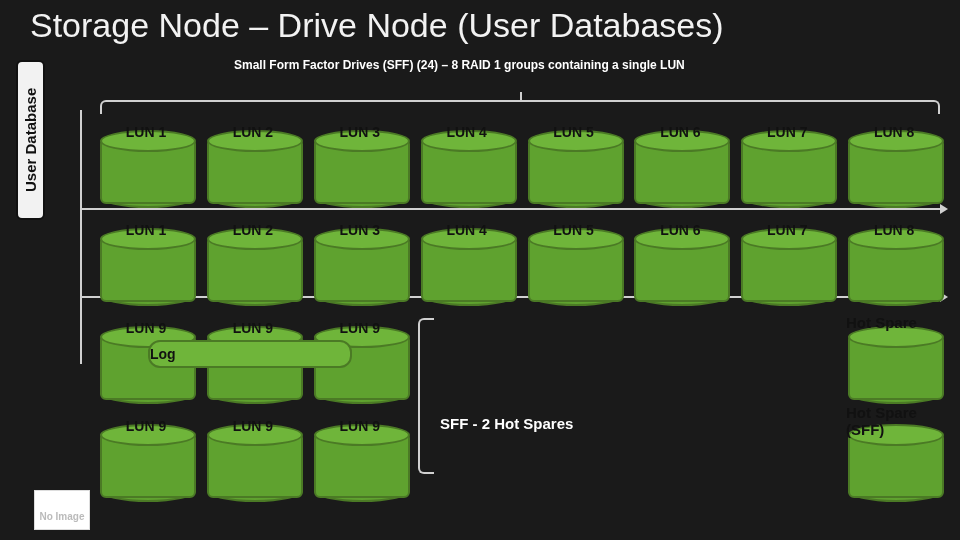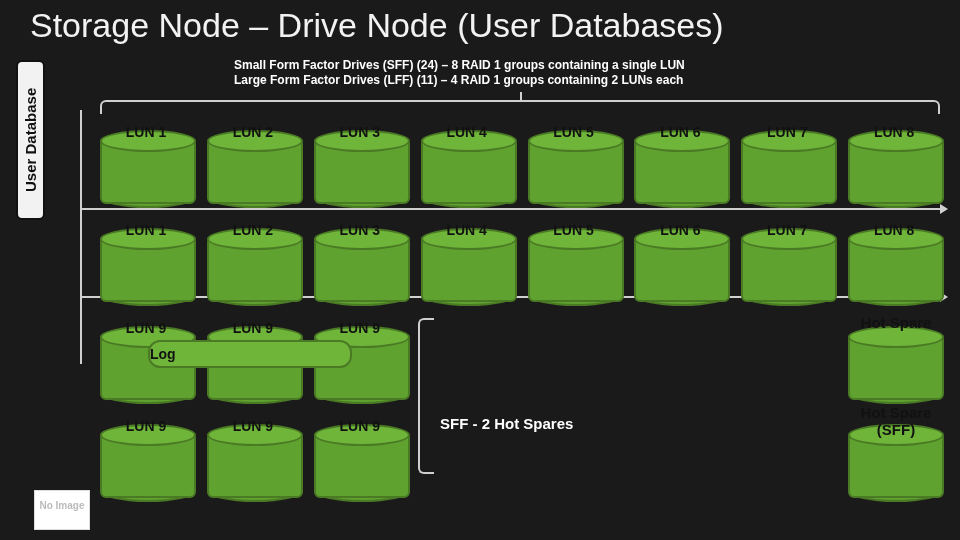--- a/index.html
+++ b/index.html
@@ -10,42 +10,41 @@
   .row{display:flex;gap:15px;margin-bottom:20px}
   .cyl{position:relative;width:92px;height:78px}
   .cyl .body{position:absolute;left:0;top:8px;width:92px;height:62px;background:#5fa22f;border:2px solid #4b7a25;border-radius:6px}
   .cyl .top{position:absolute;left:0;top:0;width:92px;height:18px;background:#6fb53a;border:2px solid #4b7a25;border-radius:50%}
   .cyl .bot{position:absolute;left:0;bottom:0;width:92px;height:18px;background:#5fa22f;border:2px solid #4b7a25;border-radius:50%}
   .cyl .lbl{position:absolute;left:0;top:-6px;width:92px;text-align:center;font-size:14px;font-weight:700;color:#111;z-index:2}
   .logbadge{position:absolute;left:148px;top:340px;width:200px;height:24px;background:#6fb53a;border:2px solid #4b7a25;border-radius:12px;text-align:left;font-size:14px;font-weight:700;color:#111;line-height:24px;z-index:5}
   .note{position:absolute;font-size:15px;font-weight:600;color:#fff;line-height:1.25}
   .note1{left:440px;top:325px}
   .note2{left:440px;top:415px}
-  .spare{position:absolute;font-size:15px;font-weight:700;color:#111;text-align:center;width:100px}
+  .spare{position:absolute;font-size:15px;font-weight:700;color:#111;text-align:left;width:100px}
   .spare1{left:846px;top:314px}
   .spare2{left:846px;top:404px}
   .arrow{position:absolute;height:2px;background:#d0d0d0}
   .arrow::after{content:"";position:absolute;right:-8px;top:-4px;border-left:8px solid #d0d0d0;border-top:5px solid transparent;border-bottom:5px solid transparent}
   .ar1{left:80px;top:208px;width:860px}
   .ar2{left:80px;top:296px;width:860px}
   .vline{position:absolute;width:2px;background:#d0d0d0}
   .v1{left:80px;top:110px;height:254px}
   .bracket-top{position:absolute;left:100px;top:100px;width:836px;height:12px;border:2px solid #d0d0d0;border-bottom:none;border-radius:6px 6px 0 0}
   .bracket-top .tick{position:absolute;left:50%;top:-10px;width:2px;height:10px;background:#d0d0d0}
   .bracket-left{position:absolute;left:418px;top:318px;width:14px;height:152px;border:2px solid #d0d0d0;border-right:none;border-radius:6px 0 0 6px}
-  .noimg{position:absolute;left:34px;top:490px;width:56px;height:40px;background:#fff;color:#bbb;font-size:10px;font-weight:700;text-align:center;line-height:1.1;padding-top:9px;box-sizing:border-box;border:1px solid #ddd}
+  .noimg{position:absolute;left:34px;top:490px;width:56px;height:40px;background:#fff;color:#bbb;font-size:10px;font-weight:700;text-align:center;line-height:1.1;padding-top:20px;box-sizing:border-box;border:1px solid #ddd}
 </style>
 </head>
 <body>
 
 <div class="title">Storage Node – Drive Node (User Databases)</div>
 
 <div class="sub">
   <div>Small Form Factor Drives (SFF) (24) – 8 RAID 1 groups containing a single LUN</div>
-  <div>Large Form Factor Drives (LFF) (11) – 4 RAID 1 groups containing 2 LUNs each</div>
 </div>
 
 <div class="bracket-top">
     <div class="tick"></div>
   </div>
 
 <div class="ylabel">User Database</div>
 
 <div class="v1 vline"></div>
 <div class="arrow ar1"></div>

